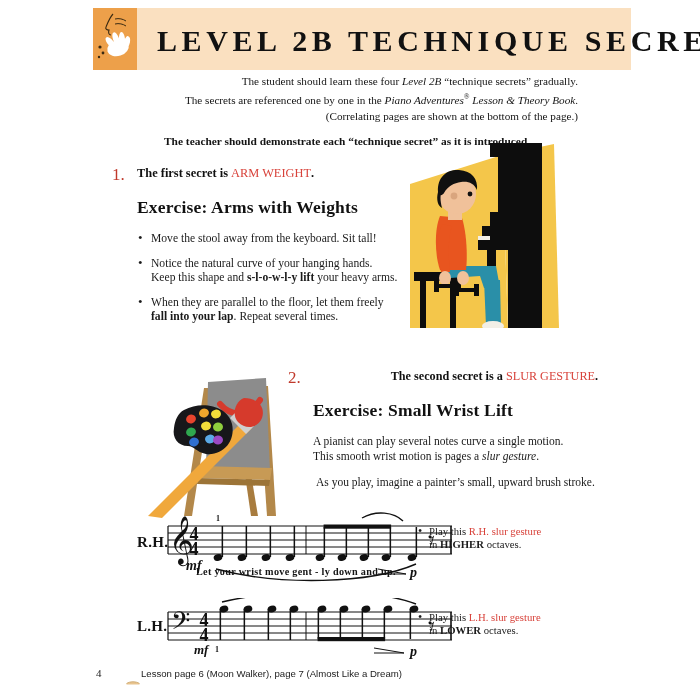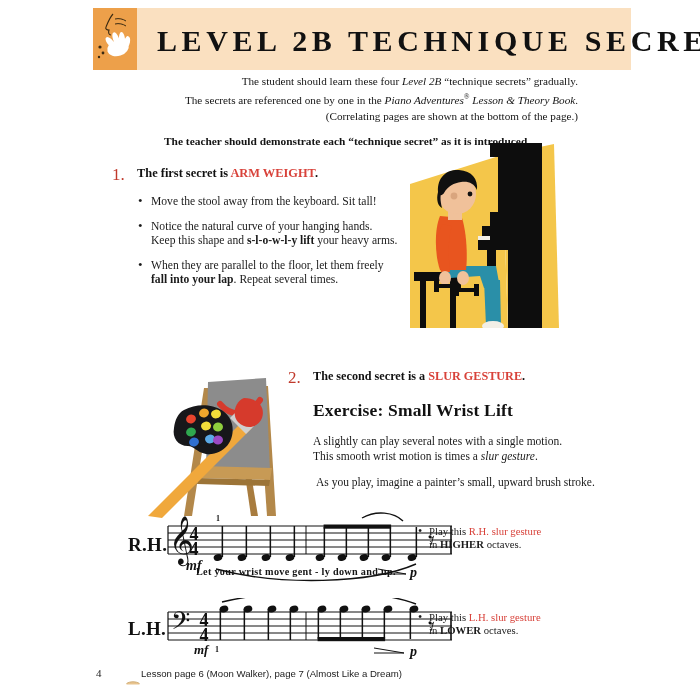--- a/index.html
+++ b/index.html
@@ -89,21 +89,21 @@
     color: #c0392b;
     font-family: "Liberation Serif", serif;
   }
   .sec-lead {
     margin-left: 25px;
     font-size: 12.4px;
     font-weight: bold;
     color: #111;
     line-height: 16px;
   }
-  .kw-red { color: #d8423a; font-weight: bold; }
+  .kw-red { color: #d8423a; font-weight: normal; }
   .exercise-title {
     margin-left: 25px;
     margin-top: 16px;
     font-size: 17.5px;
     font-weight: bold;
     color: #111;
     letter-spacing: 0.2px;
   }
   ul.bullets {
     margin: 14px 0 0 25px;
@@ -126,21 +126,21 @@
   }
   .b { font-weight: bold; }
 
   
   .sec2 {
     position: absolute;
     left: 288px;
     top: 368px;
     width: 310px;
   }
-  .sec2 .sec-lead { font-size: 12.2px; }
+  .sec2 .sec-lead { font-size: 12.2px; text-align: right; }
   .para {
     margin-left: 25px;
     margin-top: 13px;
     font-size: 11.5px;
     line-height: 14.6px;
   }
   .para2 { margin-top: 12px; margin-left: 28px; }
   .it { font-style: italic; }
 
   
@@ -169,24 +169,24 @@
   }
   .music-lh {
     position: absolute;
     left: 120px;
     top: 598px;
     width: 300px;
     height: 62px;
   }
   .hand-label {
     position: absolute;
-    left: 8px;
+    left: 17px;
     font-family: "Liberation Serif", serif;
     font-weight: bold;
-    font-size: 19px;
+    font-size: 15px;
     letter-spacing: 0.3px;
     color: #111;
   }
 
   .lyrics {
     position: absolute;
     left: 196px;
     top: 566px;
     font-size: 10.2px;
     font-weight: bold;
@@ -280,20 +280,21 @@
   <div class="intro">
     <div class="line"><span>The student should learn these four </span><span class="em">Level 2B</span><span> “technique secrets” gradually.</span></div>
     <div class="line"><span>The secrets are referenced one by one in the </span><span class="em">Piano Adventures</span><span class="sup">®</span><span class="em"> Lesson &amp; Theory Book</span><span>.</span></div>
     <div class="line">(Correlating pages are shown at the bottom of the page.)</div>
     <div class="intro-bold">The teacher should demonstrate each “technique secret” as it is introduced.</div>
   </div>
 
   <div class="sec1">
     <div class="sec-num">1.</div>
     <div class="sec-lead"><span>The first secret is </span><span class="kw-red">ARM WEIGHT</span><span>.</span></div>
+    <div class="exercise-title">Exercise: Arms with Weights</div>
     <ul class="bullets" id="sec1-bullets">
         <li><span>Move the stool away from the keyboard. Sit tall!</span></li>
         <li><span>Notice the natural curve of your hanging hands.</span><br><span>Keep this shape and </span><span class="b">s-l-o-w-l-y lift</span><span> your heavy arms.</span></li>
         <li><span>When they are parallel to the floor, let them freely</span><br><span class="b">fall into your lap</span><span>. Repeat several times.</span></li>
       </ul>
   </div>
 
   <div class="illus-piano">
     <svg width="190" height="190" viewBox="0 0 190 190" aria-hidden="true">
 
@@ -347,22 +348,22 @@
 
       <circle cx="50" cy="58" r="3.4" fill="#d9a57e"></circle>
     </svg>
   </div>
 
   <div class="sec2">
     <div class="sec-num">2.</div>
     <div class="sec-lead"><span>The second secret is a </span><span class="kw-red">SLUR GESTURE</span><span>.</span></div>
     <div class="exercise-title">Exercise: Small Wrist Lift</div>
     <div class="para">
-      <div>A slightly can play several notes with a single motion.</div>
-      <div><span>This smooth wrist motion is times a </span><span class="it">slur gesture</span><span>.</span></div>
+      <div>A pianist can play several notes curve a single motion.</div>
+      <div><span>This smooth wrist motion is pages a </span><span class="it">slur gesture</span><span>.</span></div>
     </div>
     <div class="para para2">As you play, imagine a painter’s small, upward brush stroke.</div>
   </div>
 
   <div class="illus-easel">
     <svg width="162" height="146" viewBox="0 0 162 146" aria-hidden="true">
 
       <path d="M118 10 L128 10 L136 140 L127 140 Z" fill="#b3884a"></path>
       <path d="M64 12 L72 12 L52 140 L44 140 Z" fill="#b3884a"></path>
       <path d="M104 92 L110 92 L118 140 L111 140 Z" fill="#a87c3f"></path>

